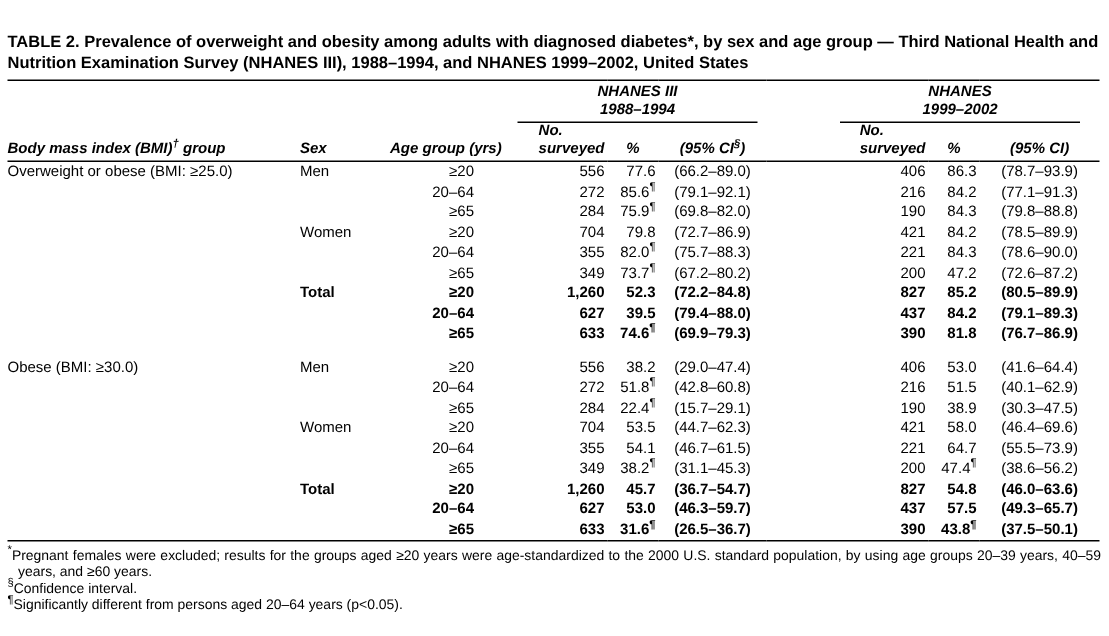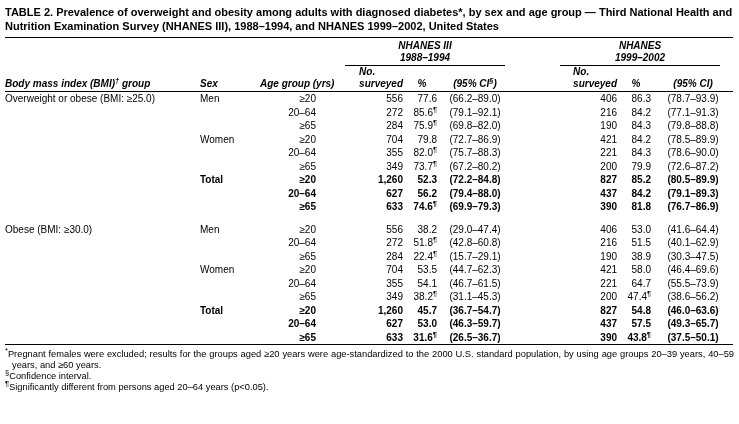--- a/index.html
+++ b/index.html
@@ -3,21 +3,21 @@
 <meta charset="utf-8">
 <style>
   * { box-sizing: border-box; }
   html, body { margin: 0; padding: 0; }
   body {
     width: 739px; height: 424px;
     background: #fff; color: #000;
     font-family: "Liberation Sans", sans-serif;
     overflow: hidden;
   }
-  .page { padding: 6px 6px 0 5px; }
+  .page { padding: 22px 6px 0 5px; }
 
   .title {
     font-size: 11px; font-weight: bold; line-height: 13.5px;
     margin-bottom: 4px;
   }
 
   table.main {
     border-collapse: collapse;
     table-layout: fixed;
     width: 728px;
@@ -166,40 +166,40 @@
           <td class="c-ci">(78.6–90.0)</td>
         </tr>
         <tr>
           <td class="c-bmi"></td>
           <td class="c-sex"></td>
           <td class="c-age num">≥65</td>
           <td class="c-n num">349</td>
           <td class="c-p num"><span>73.7</span><sup>¶</sup></td>
           <td class="c-ci">(67.2–80.2)</td>
           <td class="c-n num">200</td>
-          <td class="c-p num">79.9</td>
+          <td class="c-p num">47.2</td>
           <td class="c-ci">(72.6–87.2)</td>
         </tr>
         <tr class="bold">
           <td class="c-bmi"></td>
           <td class="c-sex">Total</td>
           <td class="c-age num">≥20</td>
           <td class="c-n num">1,260</td>
           <td class="c-p num">52.3</td>
           <td class="c-ci">(72.2–84.8)</td>
           <td class="c-n num">827</td>
           <td class="c-p num">85.2</td>
           <td class="c-ci">(80.5–89.9)</td>
         </tr>
         <tr class="bold">
           <td class="c-bmi"></td>
           <td class="c-sex"></td>
           <td class="c-age num">20–64</td>
           <td class="c-n num">627</td>
-          <td class="c-p num">56.2</td>
+          <td class="c-p num">39.5</td>
           <td class="c-ci">(79.4–88.0)</td>
           <td class="c-n num">437</td>
           <td class="c-p num">84.2</td>
           <td class="c-ci">(79.1–89.3)</td>
         </tr>
         <tr class="bold">
           <td class="c-bmi"></td>
           <td class="c-sex"></td>
           <td class="c-age num">≥65</td>
           <td class="c-n num">633</td>

